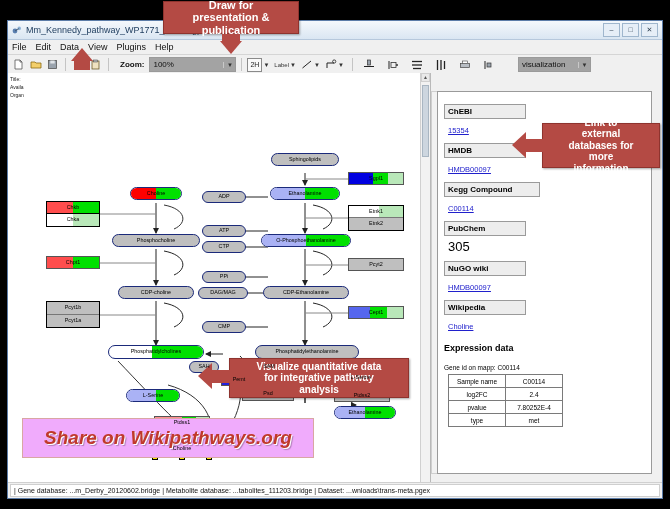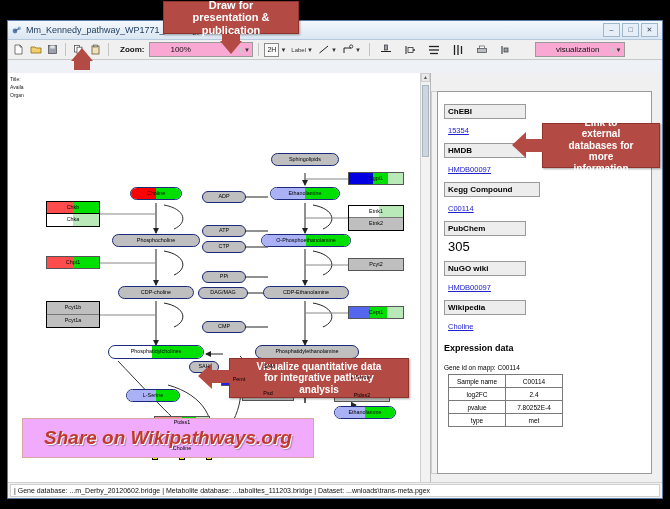--- a/index.html
+++ b/index.html
@@ -16,22 +16,22 @@
   .winbtns{margin-left:auto;display:flex;gap:2px;}
   .winbtns span{display:block;width:15px;height:12px;border:1px solid #9fb6cd;background:#e6eef7;
                 font-size:7px;line-height:12px;text-align:center;color:#345;}
 
   .menubar{height:14px;background:#f0f0f0;border-bottom:1px solid #d5d5d5;display:flex;align-items:center;padding-left:4px;}
   .menubar span{font-size:9px;color:#111;margin-right:9px;cursor:default;}
 
   .toolbar{height:19px;background:#f0f0f0;border-bottom:1px solid #c8c8c8;display:flex;align-items:center;padding-left:3px;gap:2px;position:relative;}
   .tbtn{width:15px;height:15px;display:flex;align-items:center;justify-content:center;font-size:9px;color:#444;}
   .zoomlbl{font-size:8px;color:#111;margin-left:6px;margin-right:3px;font-weight:bold;}
-  .combo{height:13px;border:1px solid #9a9a9a;background:#f9a8d4;display:flex;align-items:center;
-         font-size:8px;padding-left:20px;color:#111;}
+  .combo{height:13px;border:1px solid #9a9a9a;background:#a3a3a3;display:flex;align-items:center;
+         font-size:8px;padding-left:3px;color:#111;}
   .combo .arr{margin-left:auto;width:11px;text-align:center;font-size:6px;color:#333;border-left:1px solid #c9c9c9;}
   .sep{width:1px;height:13px;background:#c4c4c4;margin:0 3px;}
   .tgrp{display:flex;align-items:center;font-size:7px;color:#222;}
   .tgrp .cap{border:1px solid #8a8a8a;padding:0 2px;height:12px;line-height:12px;background:#fafafa;}
   .caret{font-size:6px;margin:0 3px 0 1px;color:#333;}
 
   
   .body{position:absolute;left:0;top:52px;right:0;bottom:16px;display:flex;}
   .canvaswrap{position:relative;width:422px;background:#fff;border-right:1px solid #b9b9b9;overflow:hidden;}
   .sidepanel{flex:1;background:#f0f0f0;position:relative;}
@@ -104,20 +104,28 @@
         <line x1="3" y1="6" x2="7.2" y2="3.4" stroke="#345" stroke-width=".7"></line>
       </svg>
       <div class="tb-txt">Mm_Kennedy_pathway_WP1771_45176.gpml</div>
       <div class="winbtns">
         <span>–</span>
         <span>□</span>
         <span>✕</span>
       </div>
     </div>
 
+    <div class="menubar">
+      <span>File</span>
+      <span>Edit</span>
+      <span>Data</span>
+      <span>View</span>
+      <span>Plugins</span>
+      <span>Help</span>
+    </div>
 
     <div class="toolbar">
       <div class="tbtn">
         <svg width="11" height="11" viewBox="0 0 11 11">
             <path d="M2 1h5l2 2v7H2z" fill="#fff" stroke="#555" stroke-width=".8"></path>
             <path d="M7 1v2h2" fill="none" stroke="#555" stroke-width=".8"></path>
           </svg>
       </div>
       <div class="tbtn">
         <svg width="12" height="11" viewBox="0 0 12 11">

